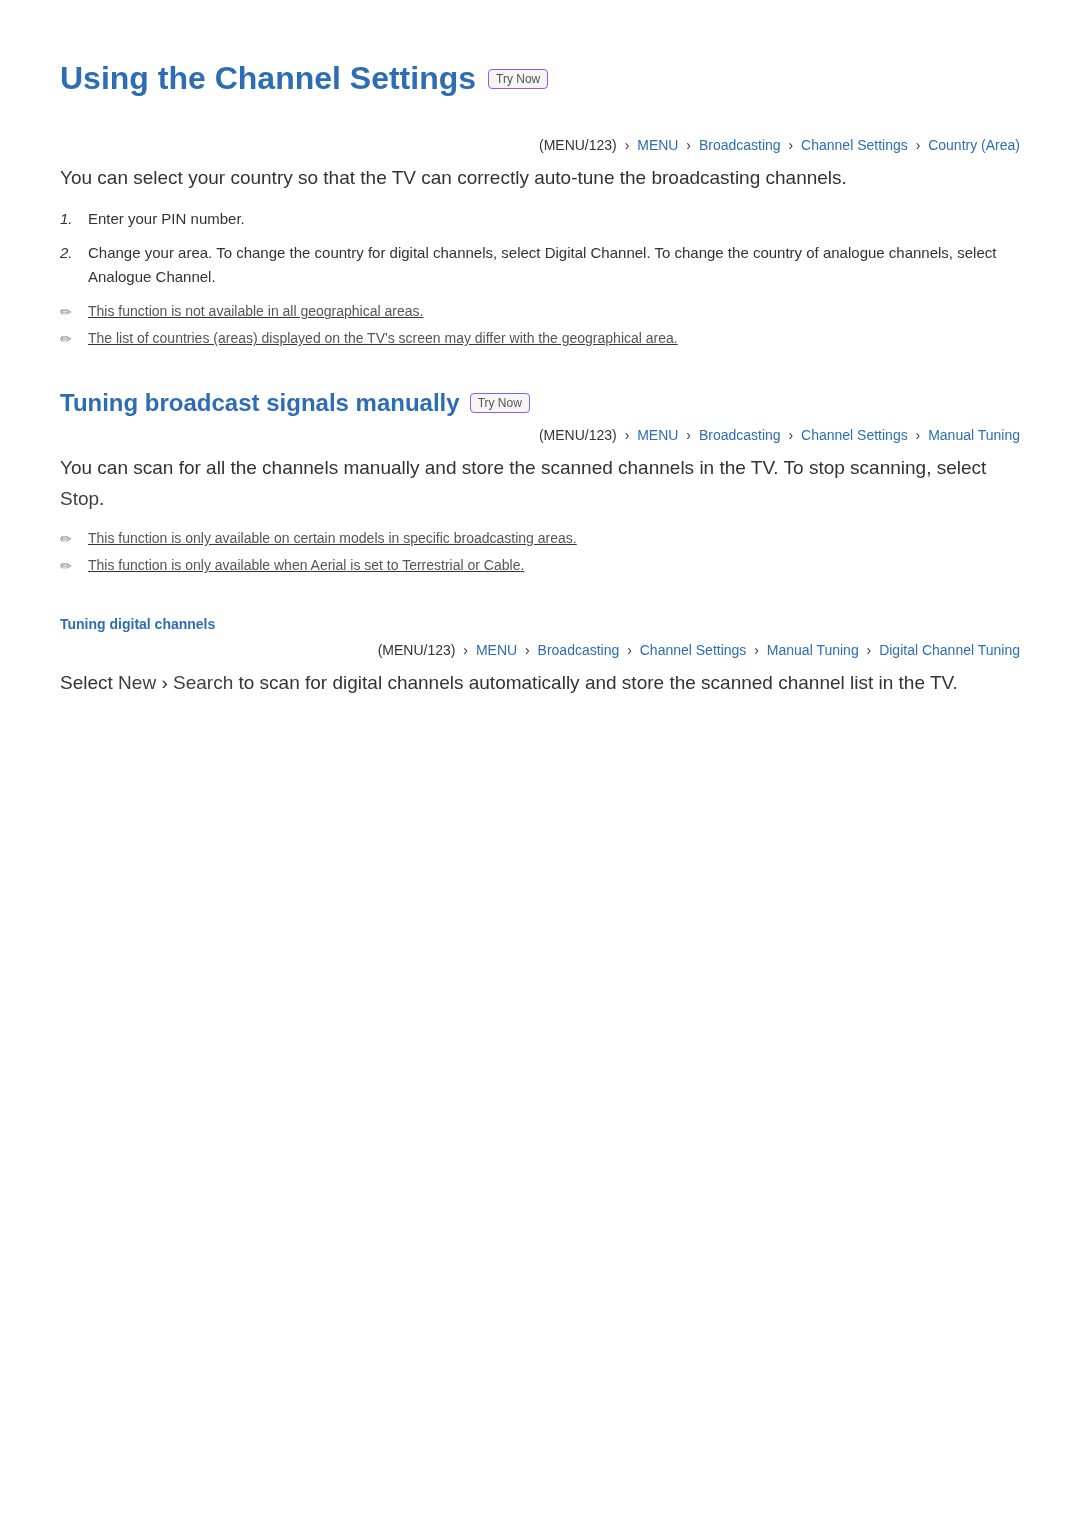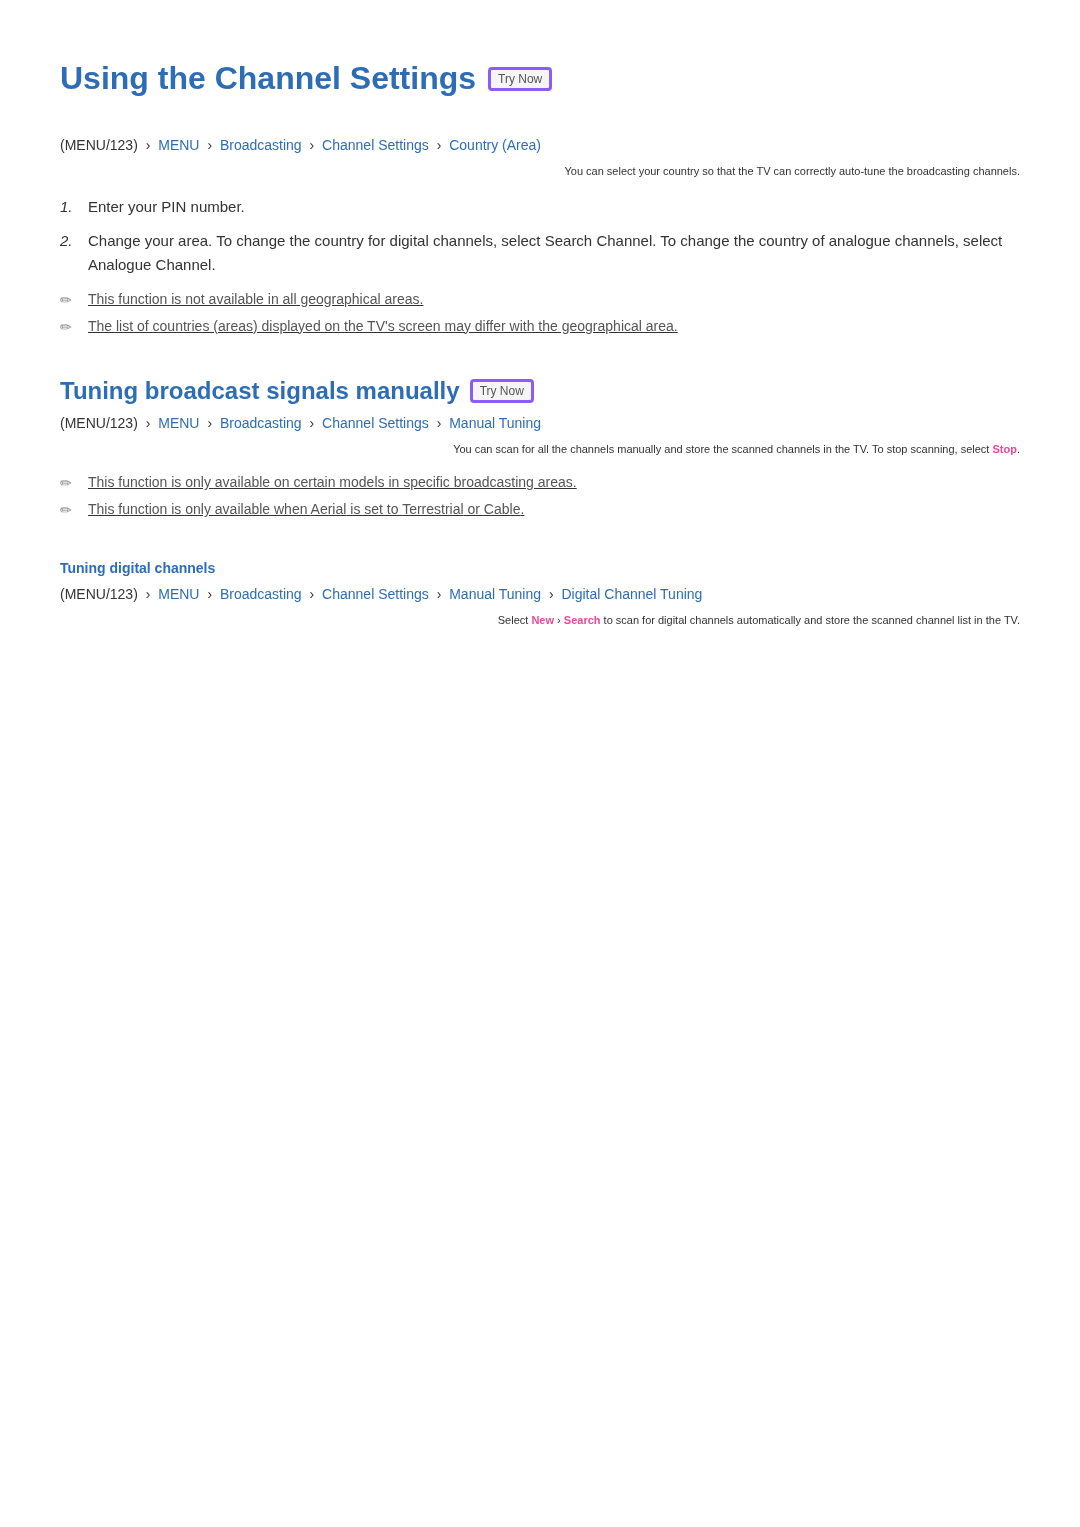--- a/index.html
+++ b/index.html
@@ -24,21 +24,21 @@
       color: #2d6db5;
       margin-bottom: 40px;
       margin-top: 20px;
       display: flex;
       align-items: center;
       gap: 12px;
     }
 
     .try-now-badge {
       display: inline-block;
-      border: 3px solid #8b5cf6;
+      border: 1px solid #8b5cf6;
       border-radius: 4px;
       font-size: 12px;
       color: #555;
       padding: 2px 7px;
       font-weight: normal;
       vertical-align: middle;
       background: #f5f5f5;
     }
 
     .section-title {
@@ -49,42 +49,41 @@
       margin-top: 10px;
       display: flex;
       align-items: center;
       gap: 10px;
     }
 
     .breadcrumb {
       font-size: 14px;
       color: #333;
       margin-bottom: 10px;
+      text-align: right;
     }
 
     .breadcrumb span.link {
       color: #2d6db5;
     }
 
     .breadcrumb span.sep {
       margin: 0 4px;
       color: #333;
     }
 
     .body-text {
-      font-size: 11px;
+      font-size: 19px;
       color: #333;
       margin-bottom: 14px;
       line-height: 1.6;
-      text-align: right;
     }
 
     .body-text .link {
-      color: #ec4899;
-      font-weight: bold;
+      color: #404040;
     }
 
     .numbered-list {
       list-style: none;
       padding: 0;
       margin-bottom: 12px;
     }
 
     .numbered-list li {
       font-size: 15px;
@@ -162,21 +161,21 @@
 
   <p class="body-text">You can select your country so that the TV can correctly auto-tune the broadcasting channels.</p>
 
   <ol class="numbered-list">
     <li>
       <span class="num">1.</span>
       Enter your PIN number.
     </li>
     <li>
       <span class="num">2.</span>
-      Change your area. To change the country for digital channels, select <span class="link">Search Channel</span>. To change the country of analogue channels, select <span class="link">Analogue Channel</span>.
+      Change your area. To change the country for digital channels, select <span class="link">Digital Channel</span>. To change the country of analogue channels, select <span class="link">Analogue Channel</span>.
     </li>
   </ol>
 
   <ul class="note-list">
     <li>This function is not available in all geographical areas.</li>
     <li>The list of countries (areas) displayed on the TV's screen may differ with the geographical area.</li>
   </ul>
 </div>
 
 <div class="section-block">

